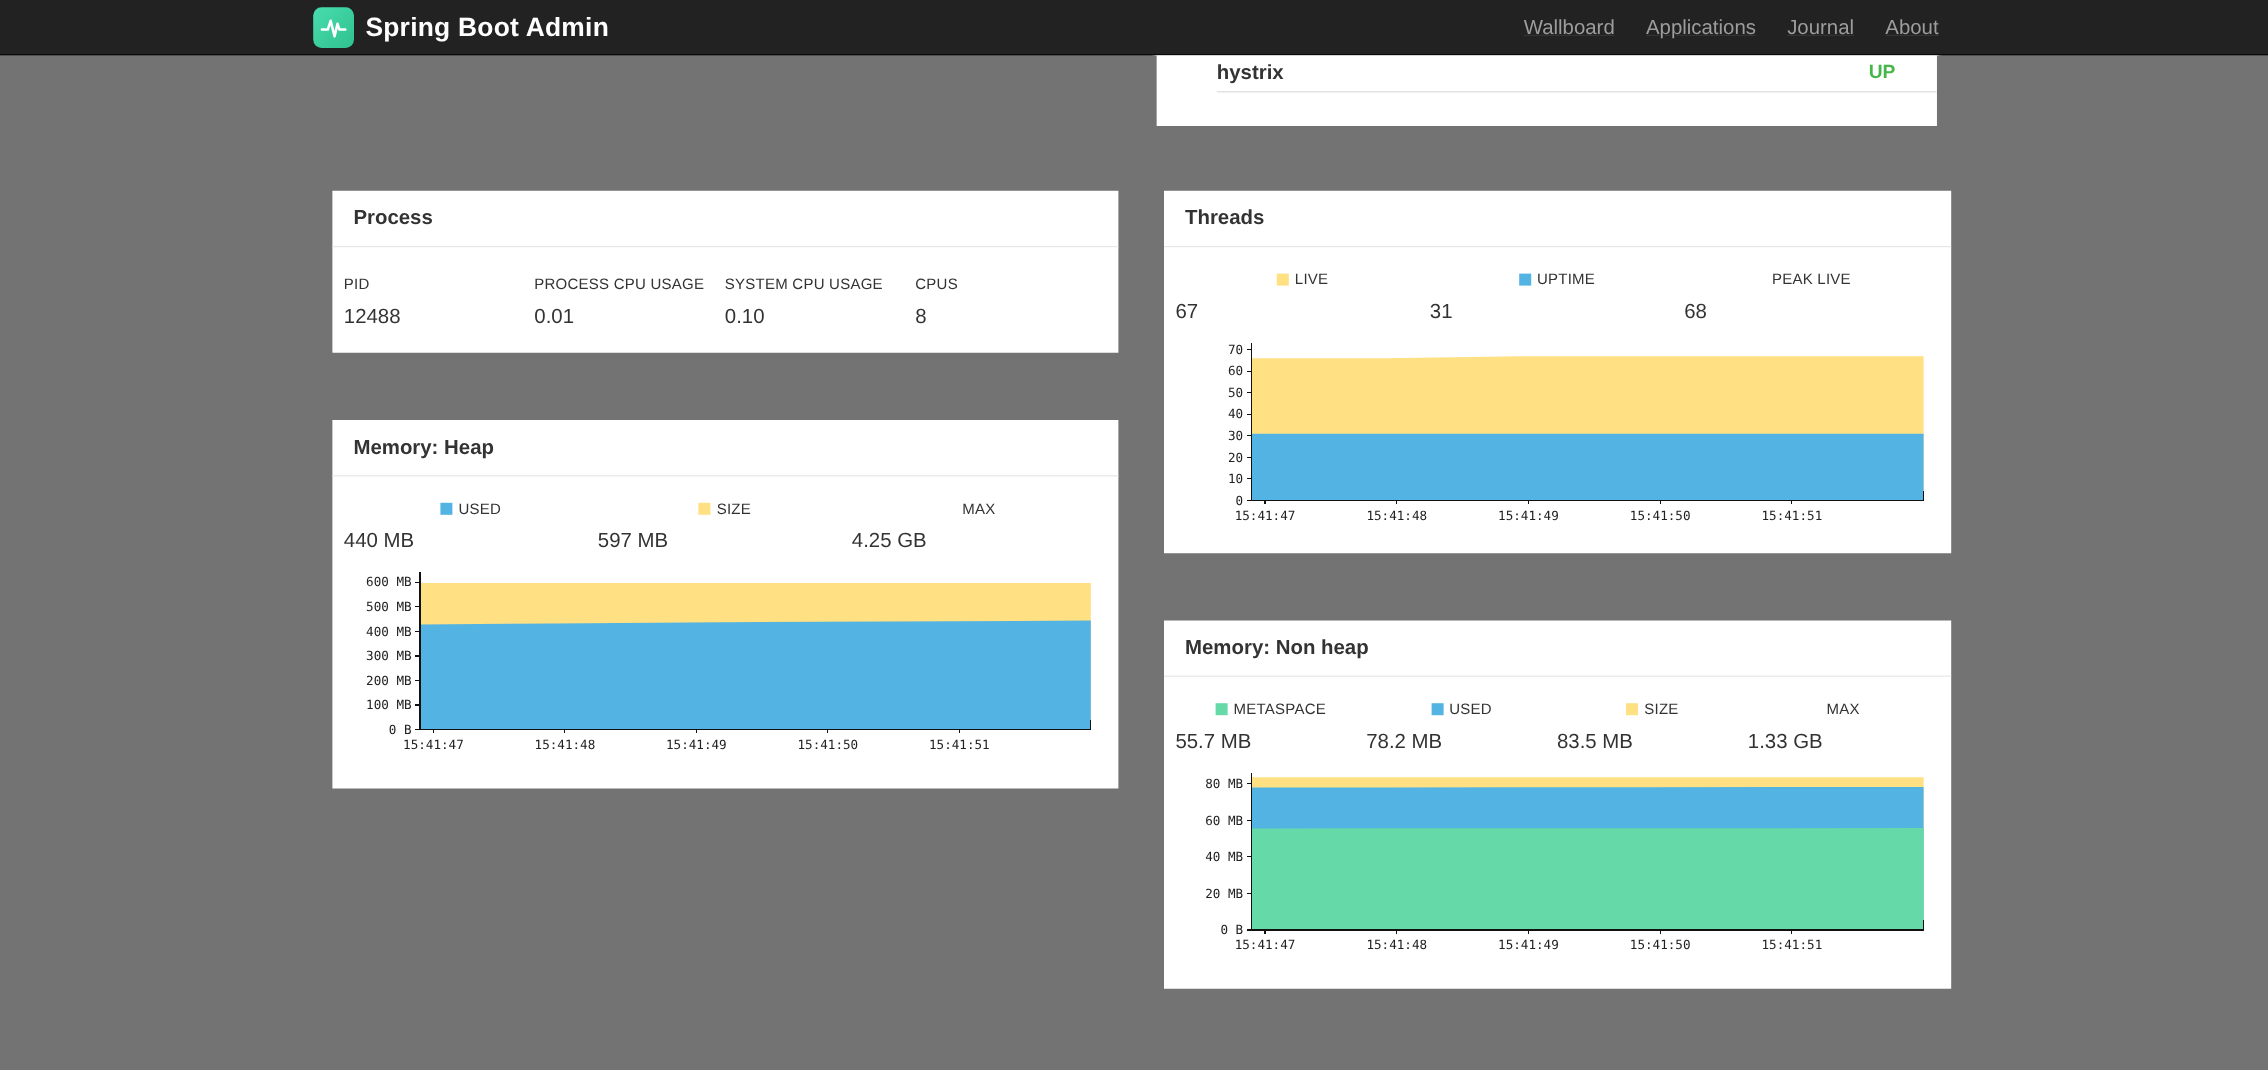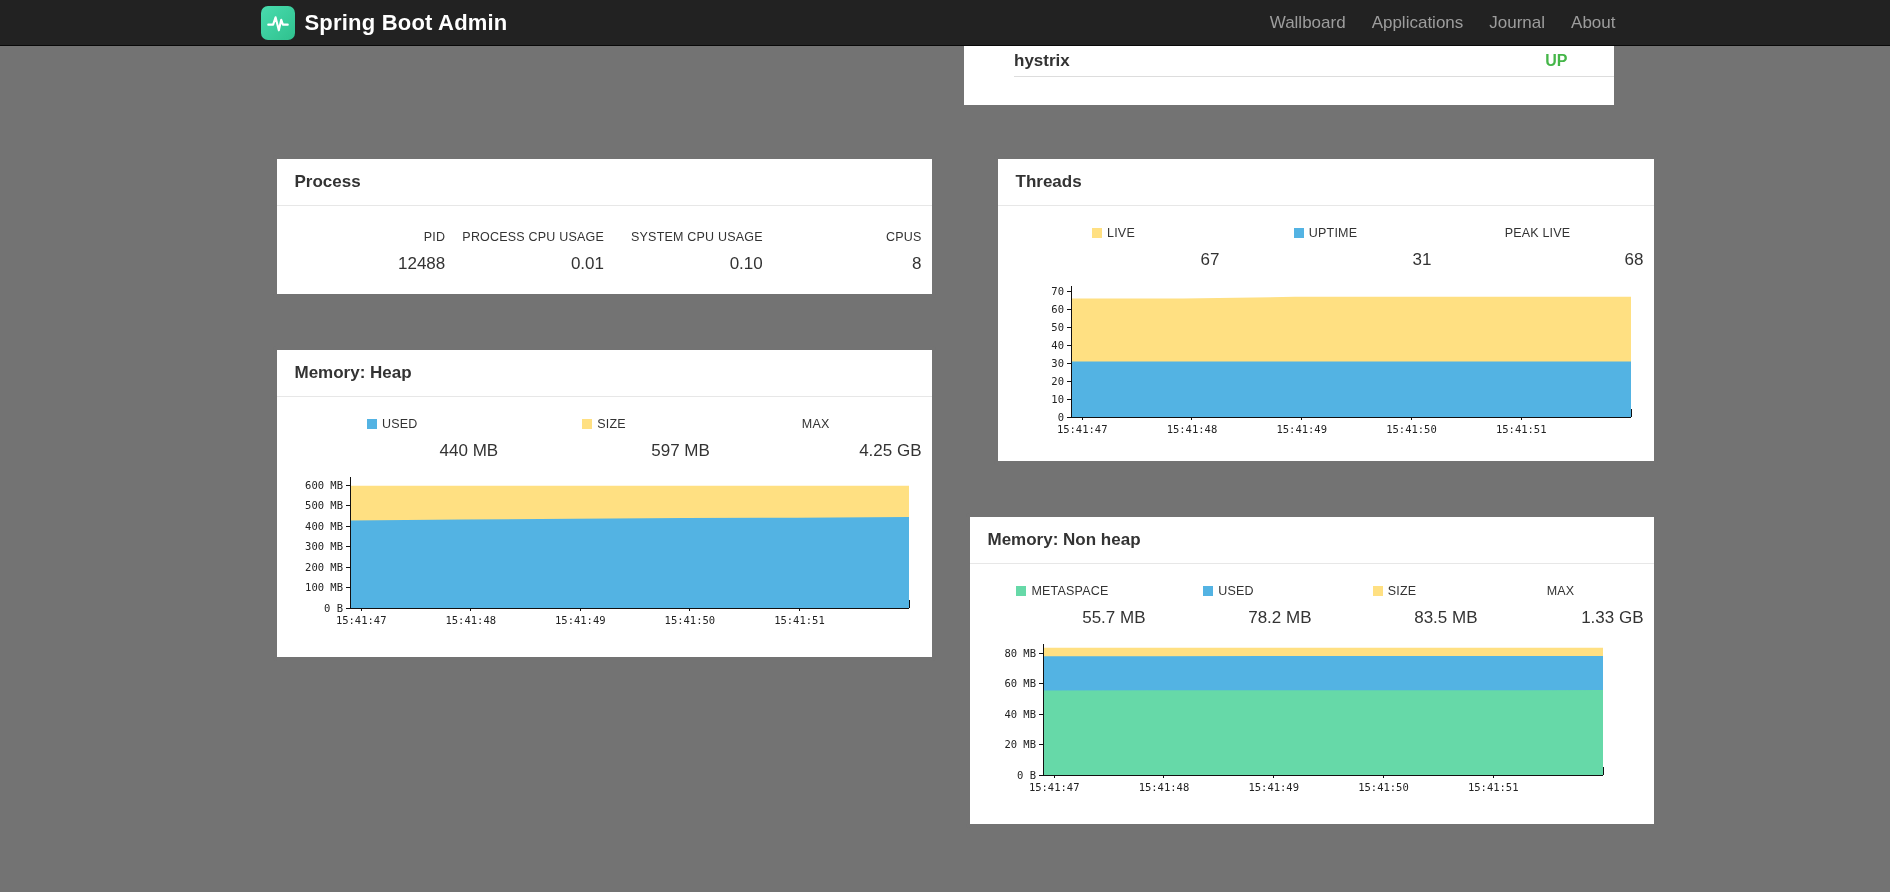--- a/index.html
+++ b/index.html
@@ -5,48 +5,48 @@
   html,body{margin:0;padding:0;}
   body{font-family:"Liberation Sans",sans-serif;color:#333;background:#fff;}
   .page{width:1890px;min-height:892px;background:#737373;overflow:hidden;}
 
   
   .navbar{height:45px;background:#222;border-bottom:1px solid #090909;}
   .nav-inner{width:1345px;margin:0 auto;display:flex;justify-content:space-between;align-items:center;height:100%;}
   .brand{display:flex;align-items:center;gap:10px;margin-left:-12px;cursor:pointer;}
   .brand-icon{width:34px;height:34px;border-radius:7px;background:linear-gradient(135deg,#49dcae,#2fc18e);display:flex;align-items:center;justify-content:center;}
   .brand-text{color:#fff;font-size:22px;font-weight:bold;letter-spacing:.2px;}
-  .nav-links{display:flex;align-items:center;height:100%;}
+  .nav-links{display:flex;align-items:center;height:100%;text-decoration:underline;}
   .nav-link{color:#9d9d9d;font-size:17px;padding:0 13px;text-decoration:none;cursor:pointer;}
   .nav-link:last-child{padding-right:2px;}
 
   
   .container{width:1345px;margin:0 auto;}
   .top-row,.grid{display:grid;grid-template-columns:1fr 1fr;column-gap:30px;}
   .top-row{margin-bottom:46px;}
   .mt-gap{margin-top:48px;}
 
   
   .card{background:#fff;border:4px solid #737373;border-radius:4px;box-sizing:border-box;}
   .card-header{padding:13px 18px;font-size:17px;font-weight:bold;border-bottom:1px solid #e7e7e7;}
   .card-process{height:143px;}
   .card-gc{height:145px;margin-top:22px;}
-  .card-threads{height:310px;margin-left:28px;}
+  .card-threads{height:310px;}
   .chart-card{height:315px;}
 
   
   .app-card{border-top:none;border-radius:0 0 4px 4px;height:63px;padding-left:50px;overflow:hidden;}
-  .app-row{height:30px;display:flex;align-items:center;justify-content:space-between;border-bottom:1px solid #ddd;padding-right:46px;cursor:pointer;}
+  .app-row{height:30px;display:flex;align-items:center;justify-content:space-between;border-bottom:1px solid #ddd;padding-right:34px;cursor:pointer;}
   .app-name{font-size:17px;font-weight:bold;color:#333;}
   .app-status{font-size:16px;font-weight:bold;text-align:center;}
 
   
   .stats{display:flex;padding:24px 10px 0;}
   .legend{display:flex;padding:20px 10px 0;}
-  .stat{flex:1;text-align:right;}
+  .stat{flex:1;text-align:left;}
   .stat-label{font-size:12.5px;color:#333;letter-spacing:.2px;}
   .legend .stat-label{display:flex;align-items:center;justify-content:center;}
   .stat-value{font-size:17px;margin-top:10px;color:#333;}
   .sq{display:inline-block;width:10px;height:10px;margin-right:5px;background:transparent;flex:none;}
 
   
   .card-body{padding:0 15px;}
   .chart{margin-top:8px;}
   .chart svg{display:block;}
   .chart text{font:10.5px "DejaVu Sans Mono",monospace;fill:#222;}

